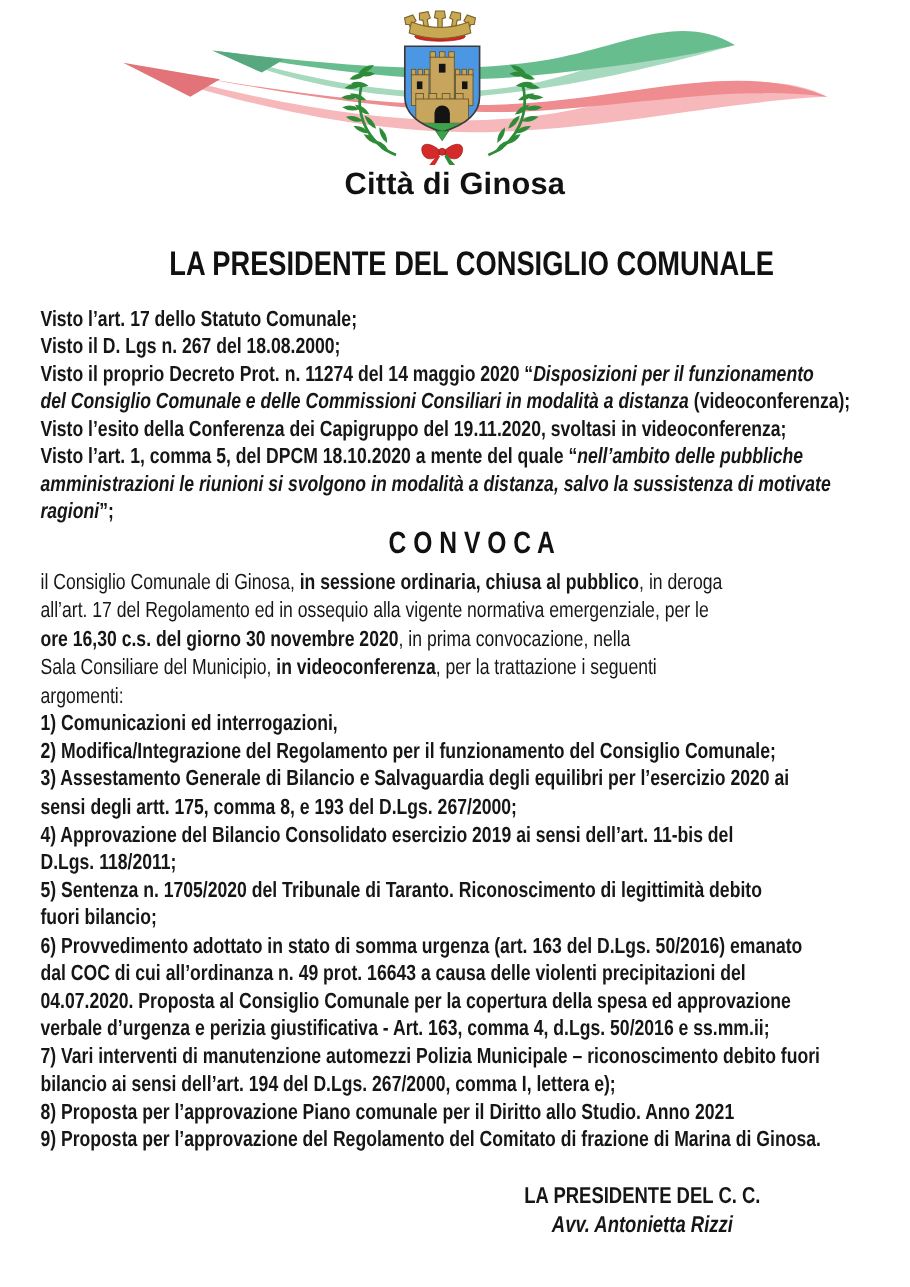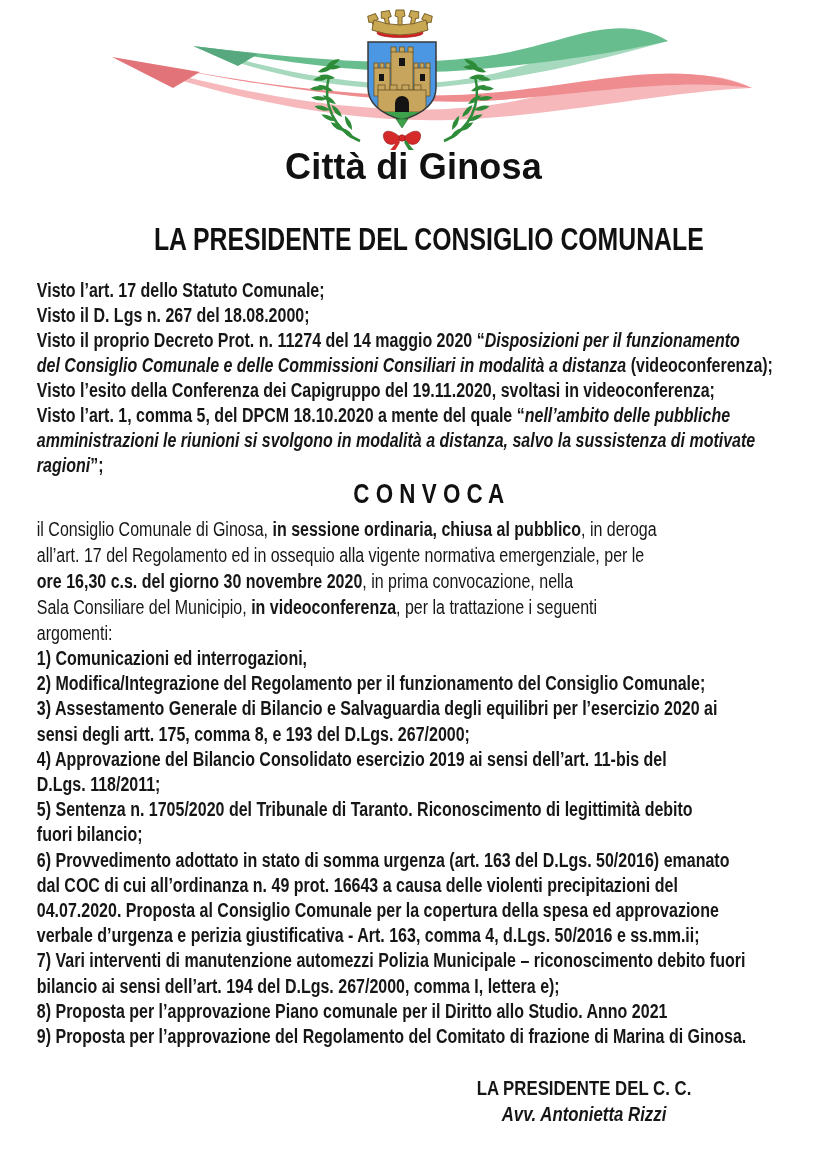--- a/index.html
+++ b/index.html
@@ -5,21 +5,21 @@
   * { margin:0; padding:0; box-sizing:border-box; }
   html,body { background:#ffffff; }
   body {
     width:827px; height:1170px; position:relative; overflow:hidden;
     font-family:"Liberation Sans","DejaVu Sans",sans-serif;
     color:#161616;
   }
   .header { position:relative; height:150px; }
   .header svg { position:absolute; top:0; left:0; }
   .municipality {
-    text-align:center; font-size:36px; font-weight:700; line-height:34px;
+    text-align:center; font-size:28px; font-weight:700; line-height:34px;
     letter-spacing:0.2px; color:#111;
   }
   
   .doc-text {
     width:1034px; transform:scaleX(0.8); transform-origin:0 0;
     padding:0 8px 0 46px;
   }
   .doc-title {
     margin-top:34px; text-align:center; font-size:31px; line-height:36px;
     font-weight:700; color:#111;

